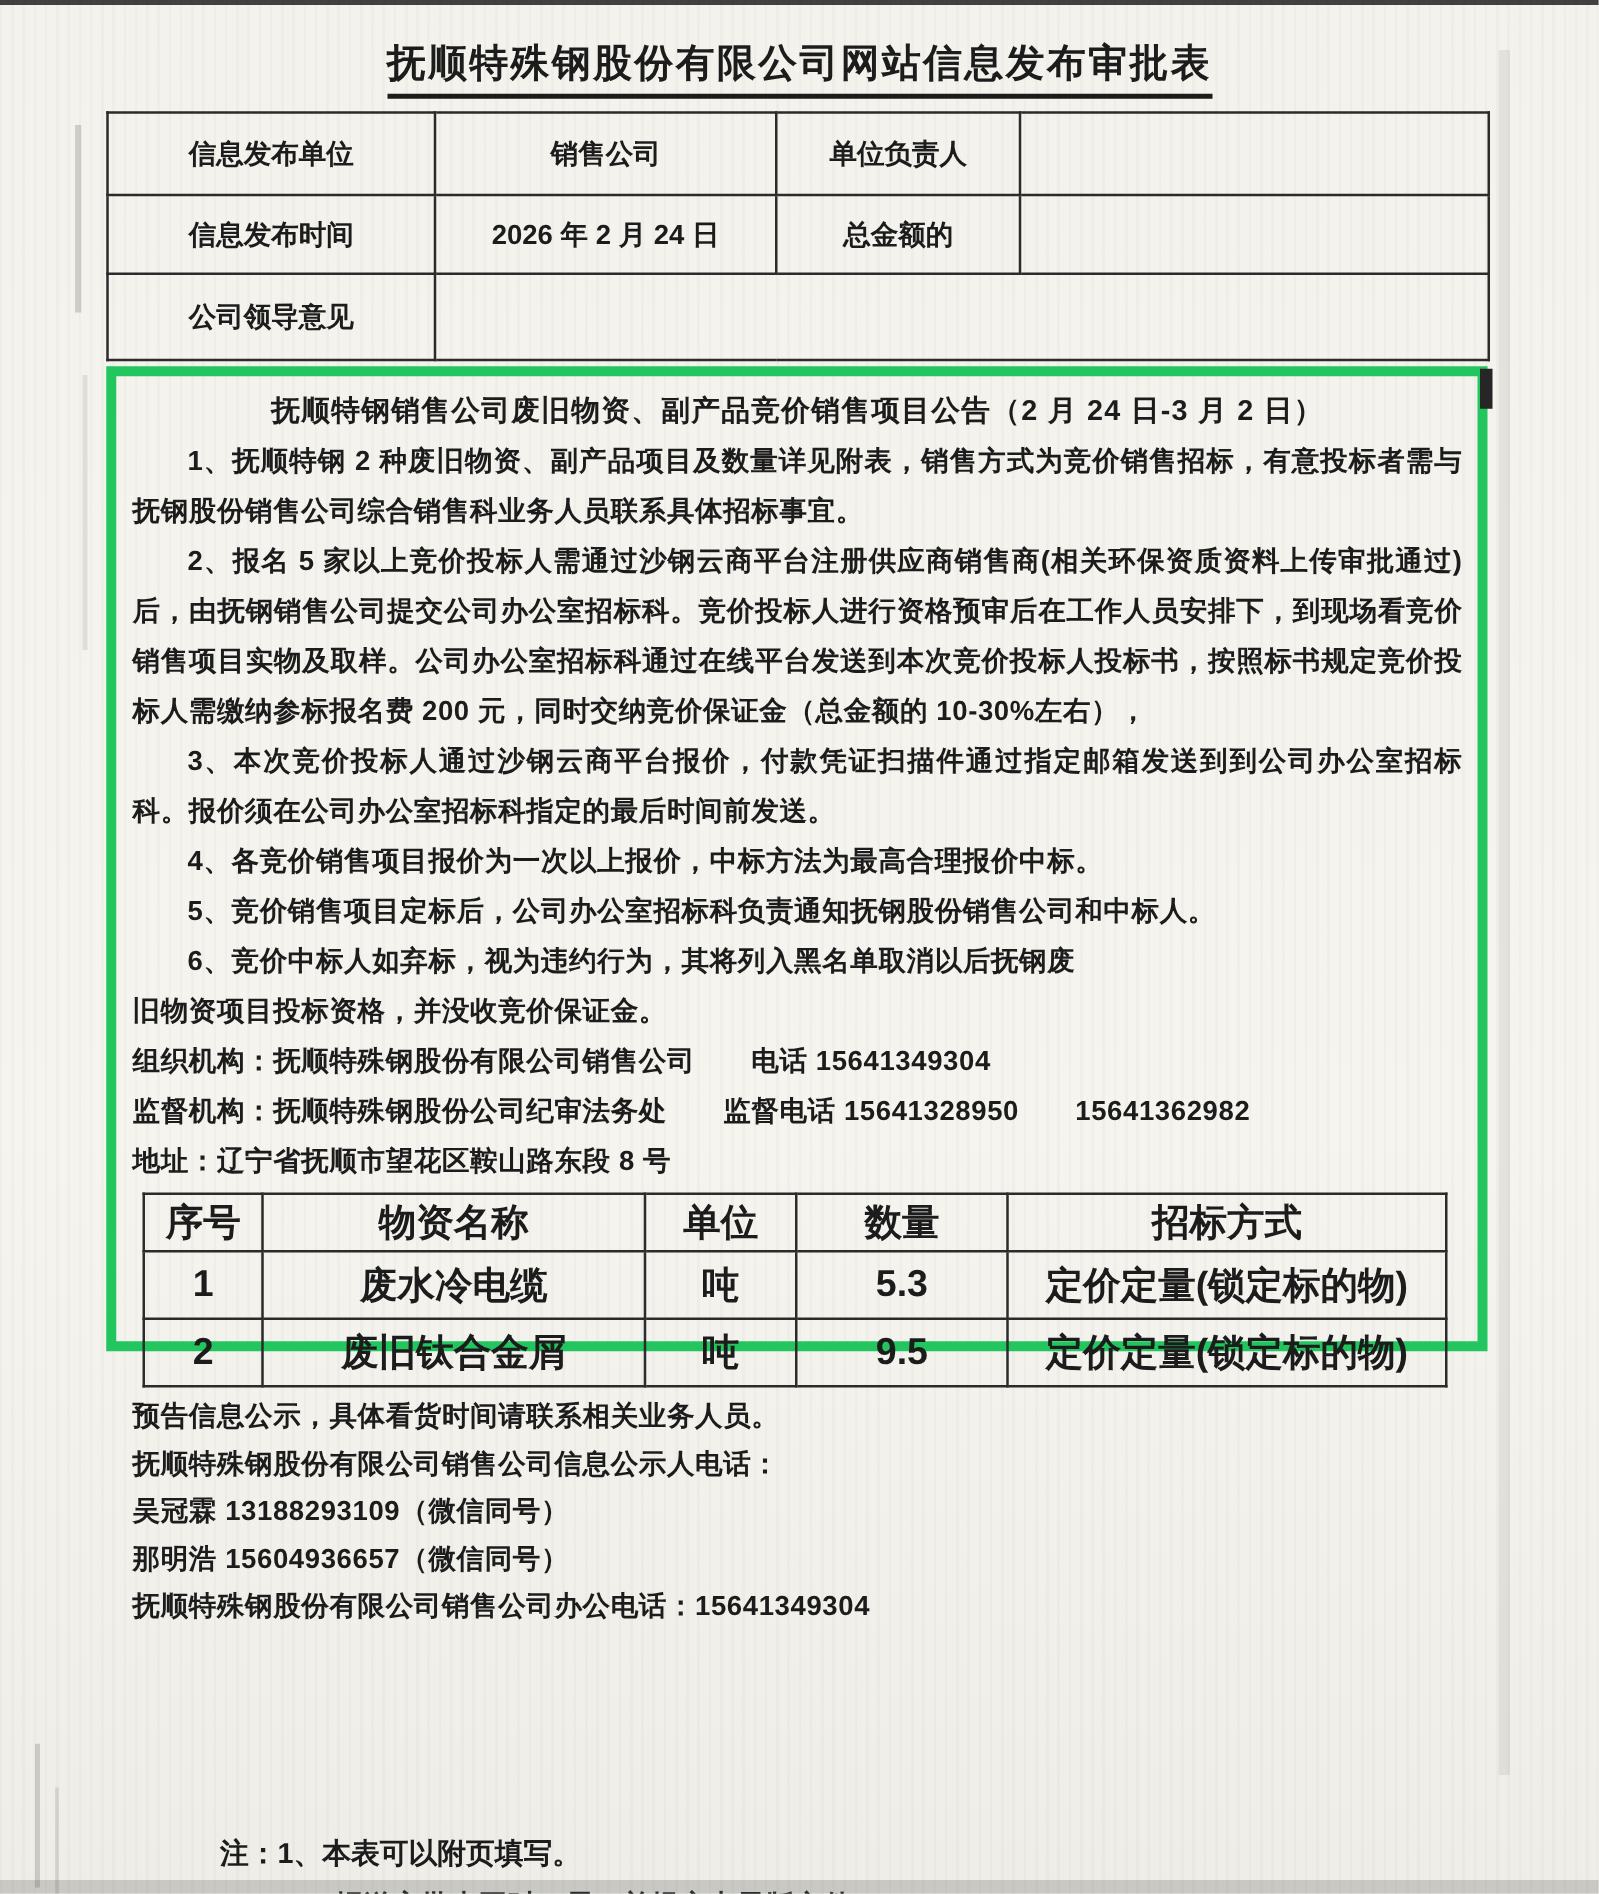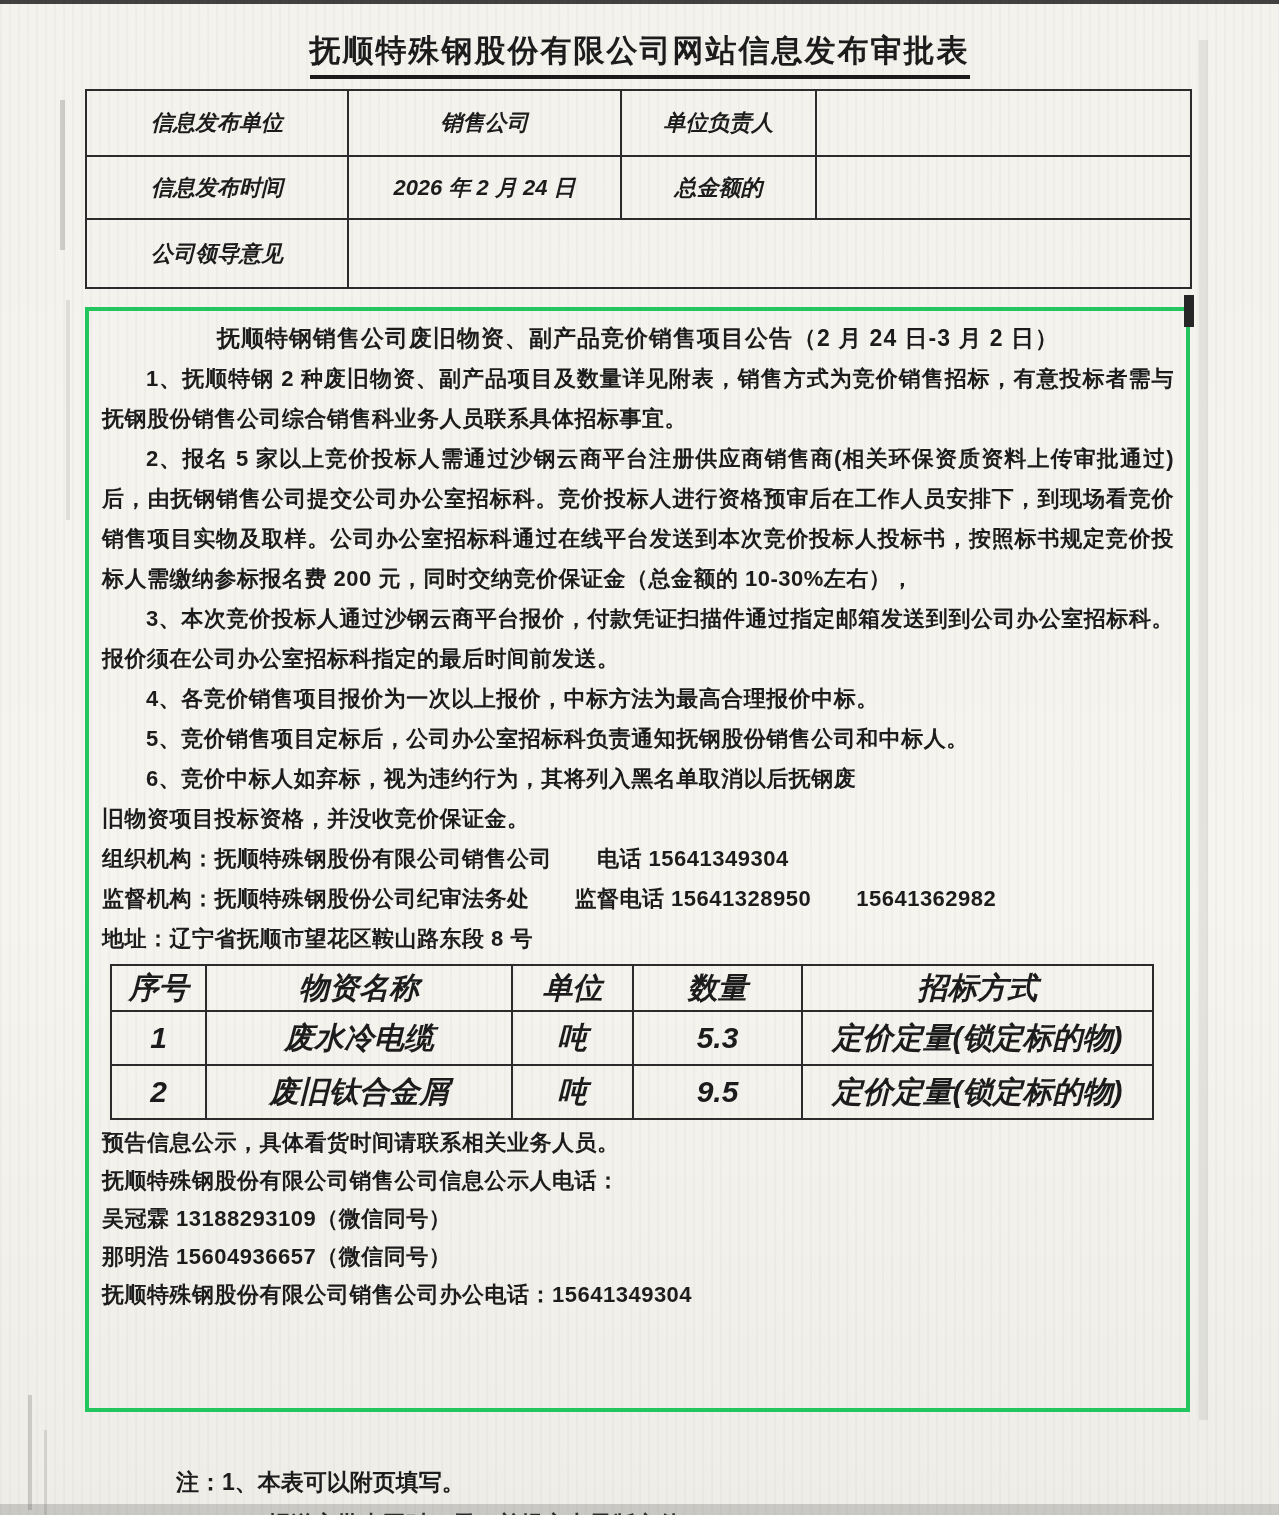--- a/index.html
+++ b/index.html
@@ -20,41 +20,41 @@
   .title-wrap{ text-align:center; padding-top:30px; height:58px;}
   .doc-title{
     display:inline-block;
     font-size:31px;
     letter-spacing:2px;
     border-bottom:4px solid #1c1c1c;
     padding-bottom:3px;
   }
 
   
-  table{border-collapse:collapse;font-style:italic;}
+  table{border-collapse:collapse;}
   .form-table{
     position:absolute; left:85px; top:89px;
     width:1105px; table-layout:fixed;
   }
   .form-table td{
     border:2px solid #2b2b2b;
     font-size:22px;
     text-align:center;
     vertical-align:middle;
     padding:0 4px;
   }
   .form-table tr.r1 td{height:64px;}
   .form-table tr.r2 td{height:61px;}
   .form-table tr.r3 td{height:67px;}
 
   
   .body-box{
-    position:absolute; left:85px; top:307px;
-    width:1105px; height:1105px;
-    border:4px solid #22c55e;
+    position:absolute; left:85px; top:293px;
+    width:1105px; height:788px;
+    border:8px solid #22c55e;
     box-sizing:border-box;
     padding:6px 12px 0 13px;
   }
   .ann-heading{
     text-align:center;
     font-size:23px;
     line-height:42px;
     letter-spacing:1px;
   }
   .body-box p{

